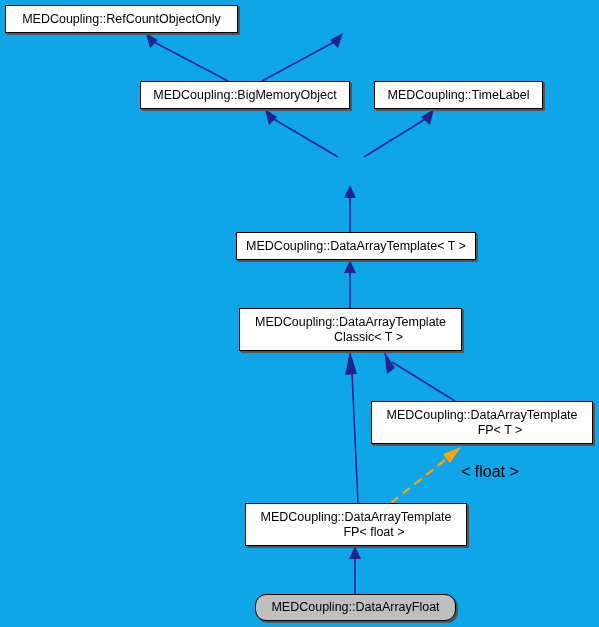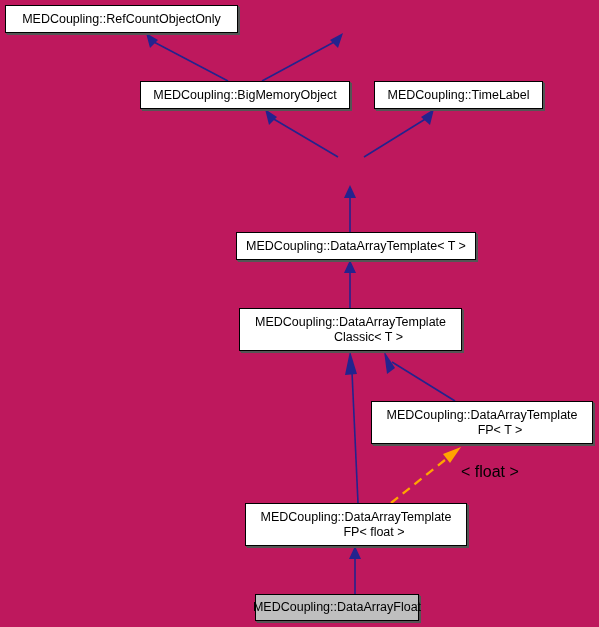--- a/index.html
+++ b/index.html
@@ -4,21 +4,21 @@
 <style>
   html, body {
     margin: 0;
     padding: 0;
     background: #ffffff;
   }
   #diagram-root {
     position: relative;
     width: 599px;
     height: 627px;
-    background: #be185d;
+    background: #0ea5e9;
     font-family: "Liberation Sans", sans-serif;
     overflow: hidden;
   }
   #edges {
     position: absolute;
     left: 0;
     top: 0;
     width: 599px;
     height: 627px;
     pointer-events: none;
@@ -139,19 +139,19 @@
   <div class="node" style="left:371px; top:401px; width:222px; height:43px;">
     <span>MEDCoupling::DataArrayTemplate</span>
     <span class="line2">FP&lt; T &gt;</span>
   </div>
 
   <div class="node" style="left:245px; top:503px; width:222px; height:43px;">
     <span>MEDCoupling::DataArrayTemplate</span>
     <span class="line2">FP&lt; float &gt;</span>
   </div>
 
-  <div class="node highlight" style="left:255px; top:594px; width:164px; height:27px;">
+  <div class="node highlight" style="left:255px; top:594px; width:201px; height:27px;border-radius:11px;">
     <span>MEDCoupling::DataArrayFloat</span>
   </div>
 
   <div class="edge-label" style="left:430px; top:463px;">&lt; float &gt;</div>
 
 </div>
 
 </body></html>

